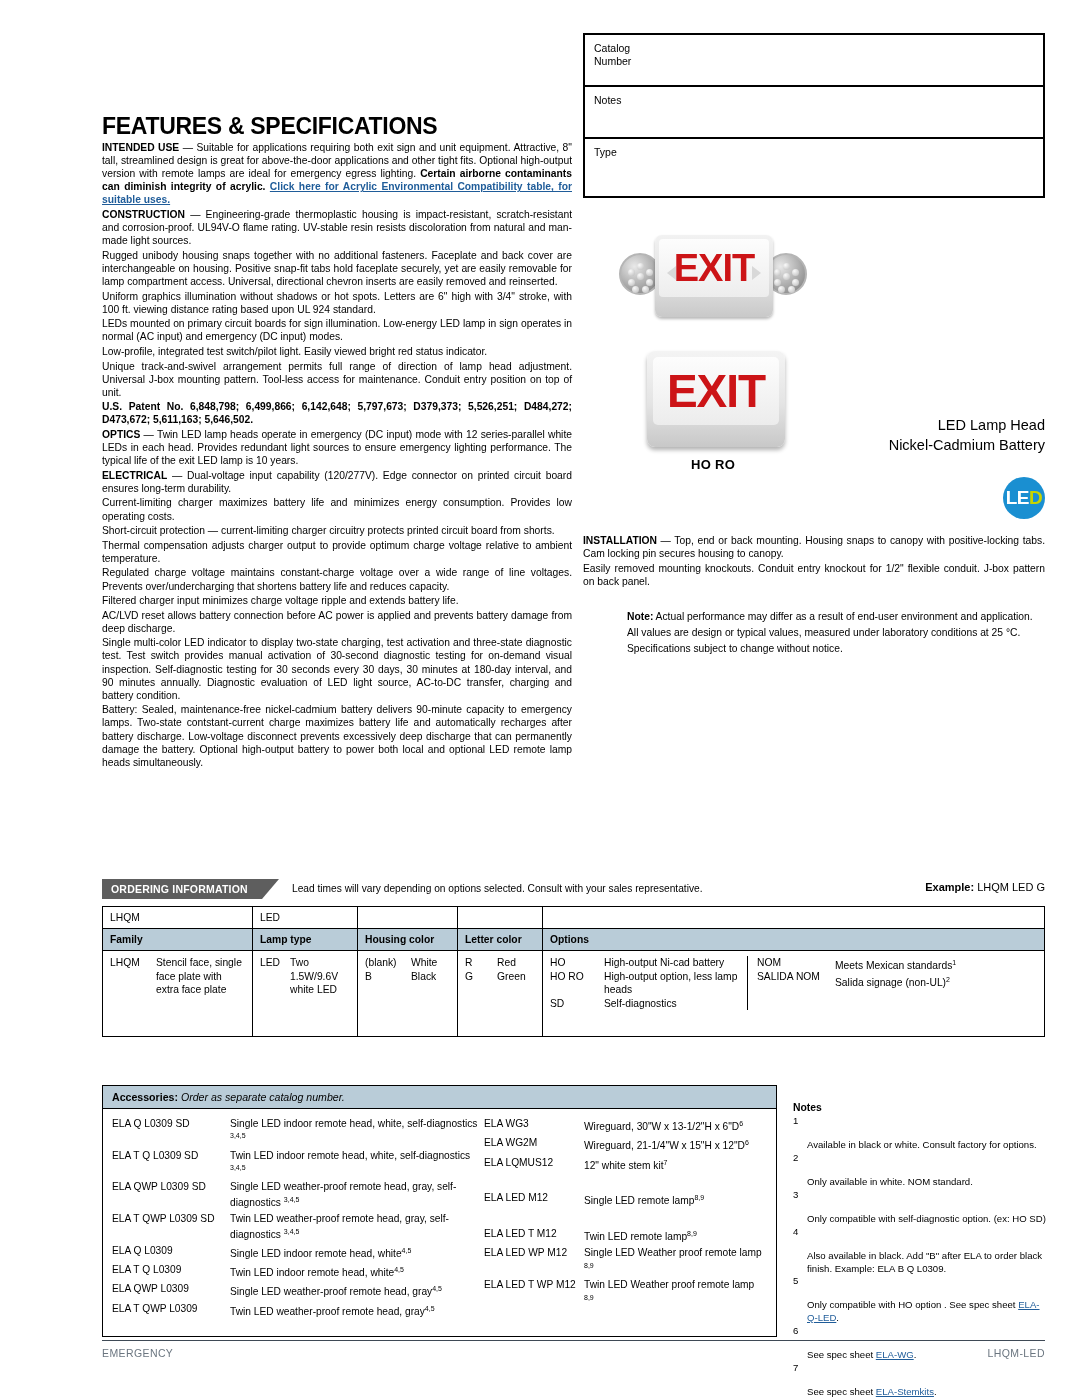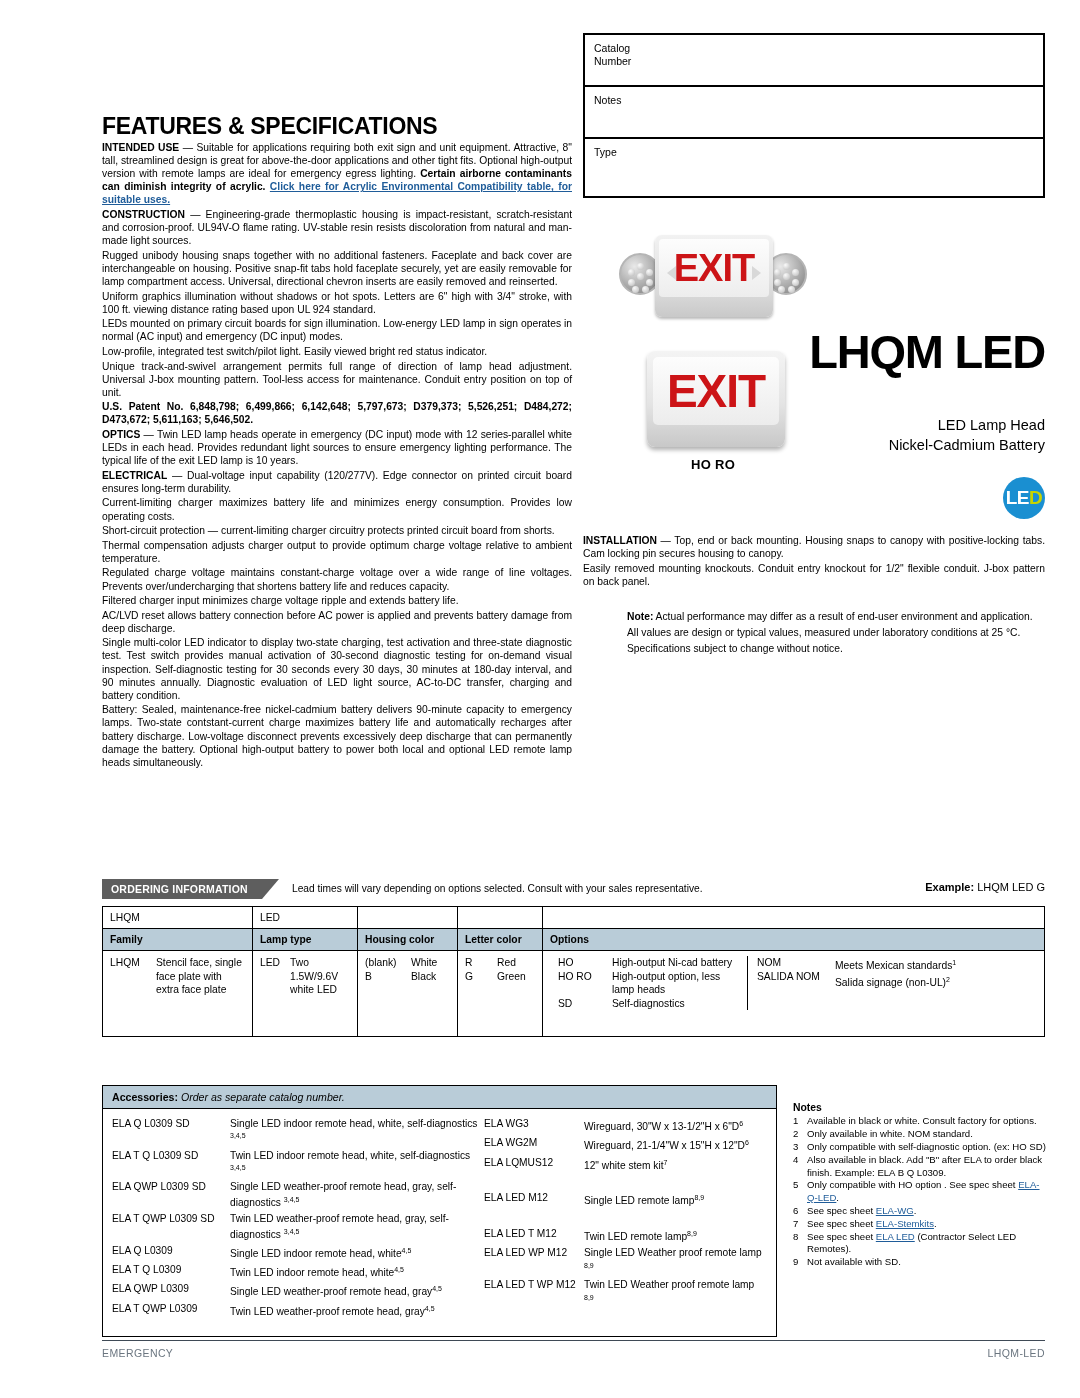--- a/index.html
+++ b/index.html
@@ -171,21 +171,21 @@
   .ord-table tr.r-head td {
     background: #b9ccd8; font-weight: bold; height: 21px;
     border-top: 1.5px solid #000; border-bottom: 1.5px solid #000;
   }
   .ord-table tr.r-body td { height: 86px; }
   .sub { display: flex; gap: 0; }
   .sub-a { width: 46px; flex: none; }
   .sub-b { flex: 1; }
   .sub-line { line-height: 13.6px; }
   .opt-split { display: flex; }
-  .opt-col { display: flex; margin-left: 8px; }
+  .opt-col { display: flex; }
   .opt-code { width: 54px; flex: none; }
   .opt-desc { flex: 1; padding-right: 8px; }
   .opt-right { border-left: 1.2px solid #000; padding-left: 9px; display: flex; }
   .opt-r-code { width: 78px; flex: none; }
   sup { font-size: 7px; vertical-align: super; }
 
   
   .acc-box {
     position: absolute; left: 102px; top: 1085px; width: 675px;
     border: 1.5px solid #000; background: #fff;
@@ -205,21 +205,21 @@
   .acc-desc { flex: 1; }
 
   
   .notes-blk {
     position: absolute; left: 793px; top: 1102px; width: 255px;
     font-size: 9.6px; line-height: 12.4px;
   }
   .notes-title { font-weight: bold; font-size: 10.4px; margin-bottom: 1px; }
   .note-row { display: flex; margin-bottom: 0.5px; }
   .note-num { width: 14px; flex: none; }
-  .note-txt { flex: 1; }
+  .note-txt { flex: 1; margin-top: 24px; }
   .nlink { color: #1f5c99; text-decoration: underline; }
 
   
   .footer-rule {
     position: absolute; left: 102px; top: 1340px; width: 943px;
     border-top: 1.5px solid #3f4a56;
   }
   .footer-left {
     position: absolute; left: 102px; top: 1347px;
     font-size: 10.5px; color: #6b7680; letter-spacing: .4px;
@@ -313,21 +313,20 @@
 
     <div class="single">
       <div class="single-face">
         <span class="exit-word">EXIT</span>
       </div>
     </div>
 
     <div class="ho-label">HO RO</div>
   </div>
 
-  <div class="prod-title">LHQM LED</div>
   <div class="prod-sub">
     <div>LED Lamp Head</div>
     <div>Nickel-Cadmium Battery</div>
   </div>
   <div class="led-badge">
     <span class="le">LE</span>
       <span class="d">D</span>
   </div>
 
   <div class="right-col">

